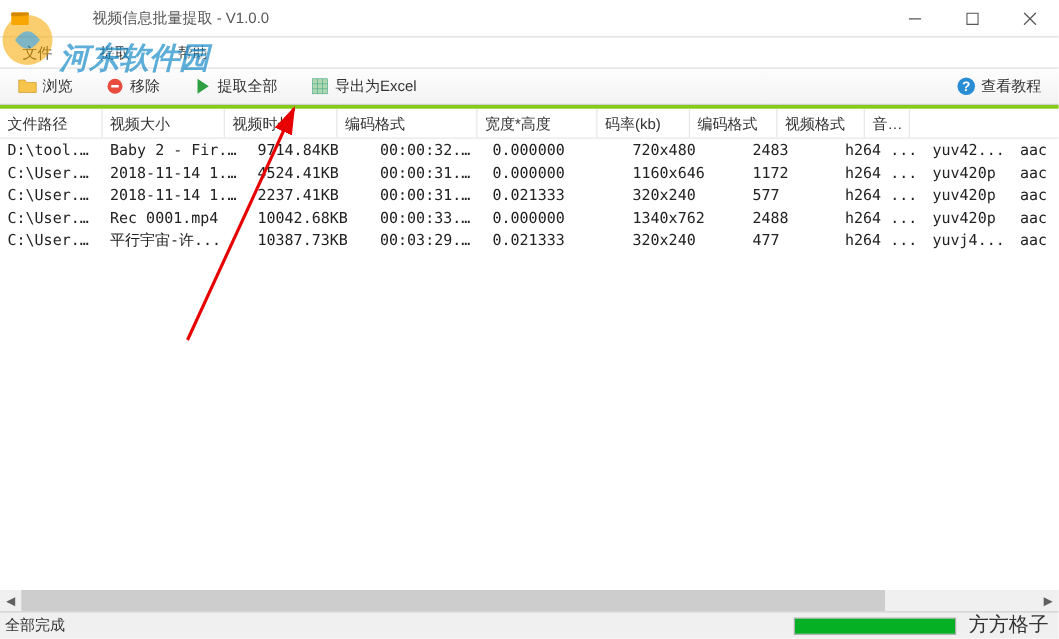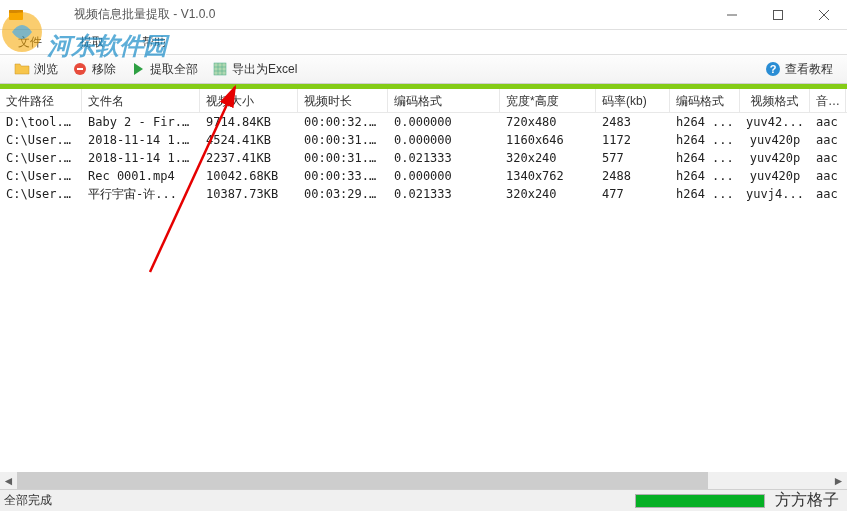--- a/index.html
+++ b/index.html
@@ -16,42 +16,42 @@
     .watermark { position: absolute; top: 10px; left: 0; z-index: 10; opacity: 0.7; pointer-events: none; }
     .wm-logo { display: inline-block; }
     .wm-text { color: #1a8cc8; font-size: 24px; font-style: italic; font-weight: bold; font-family: "SimHei", sans-serif; text-shadow: 1px 1px 0 #fff; }
     .wm-url { color: #555; font-size: 14px; font-style: italic; display: block; }
     
     
     .menubar { height: 24px; display: flex; align-items: center; padding: 0 8px; gap: 18px; background: #fff; }
     .menu-item { padding: 3px 10px; cursor: pointer; font-size: 12px; color: #333; }
     
     
-    .toolbar { height: 30px; background: linear-gradient(#fdfdfd, #f3f3f3); border-top: 1px solid #e0e0e0; border-bottom: 1px solid #d0d0d0; display: flex; align-items: center; padding: 0 8px; gap: 2px; }
+    .toolbar { height: 30px; background: linear-gradient(#fdfdfd, #f3f3f3); border-top: 1px solid #e0e0e0; border-bottom: 1px solid #d0d0d0; display: flex; align-items: center; padding: 0 8px; gap: 14px; }
     .tool-btn { display: flex; align-items: center; padding: 3px 6px; cursor: pointer; font-size: 12px; color: #333; gap: 4px; }
     .tool-icon { width: 16px; height: 16px; display: inline-flex; align-items: center; justify-content: center; }
     .tool-spacer { flex: 1; }
     
     
-    .table-wrap { height: 405px; overflow: hidden; border-top: 5px solid #84cc16; position: relative; }
+    .table-wrap { height: 405px; overflow: hidden; border-top: 3px solid #84cc16; position: relative; }
     .table-header { display: flex; height: 24px; background: #fff; border-bottom: 1px solid #e8e8e8; }
     .th { padding: 4px 6px; font-size: 12px; color: #333; border-right: 1px solid #e8e8e8; white-space: nowrap; overflow: hidden; text-overflow: ellipsis; }
     .table-body { overflow: hidden; }
     .tr { display: flex; height: 18px; align-items: center; }
     .td { padding: 1px 6px; font-size: 12px; color: #222; font-family: "SimSun", monospace; white-space: nowrap; overflow: hidden; text-overflow: ellipsis; }
     
     .col0 { width: 82px; }
     .col1 { width: 118px; }
     .col2 { width: 98px; }
     .col3 { width: 90px; }
     .col4 { width: 112px; }
     .col5 { width: 96px; }
     .col6 { width: 74px; }
     .col7 { width: 70px; }
-    .col8 { width: 70px; text-align: center; }
+    .col8 { width: 70px; }
     .col9 { width: 36px; }
     
     
     .red-arrow { position: absolute; top: 82px; left: 140px; z-index: 5; pointer-events: none; }
     
     
     .hscroll { position: absolute; bottom: 22px; left: 0; right: 0; height: 17px; background: #f0f0f0; display: flex; align-items: center; }
     .hscroll-btn { width: 17px; height: 17px; background: #f0f0f0; display: flex; align-items: center; justify-content: center; color: #606060; cursor: pointer; }
     .hscroll-track { flex: 1; height: 17px; background: #f0f0f0; position: relative; }
     .hscroll-thumb { position: absolute; left: 0; top: 0; width: 85%; height: 17px; background: #cdcdcd; }
@@ -152,21 +152,20 @@
           <text x="8" y="12" text-anchor="middle" fill="#fff" font-size="11" font-weight="bold">?</text>
         </svg>
     </span>
     <span>查看教程</span>
   </div>
 </div>
 
 <div class="table-wrap">
   <div class="table-header">
     <div class="th col0">文件路径</div>
-    <div class="th col1">文件名</div>
     <div class="th col2">视频大小</div>
     <div class="th col3">视频时长</div>
     <div class="th col4">编码格式</div>
     <div class="th col5">宽度*高度</div>
     <div class="th col6">码率(kb)</div>
     <div class="th col7">编码格式</div>
     <div class="th col8">视频格式</div>
     <div class="th col9">音频</div>
   </div>
   <div class="table-body" id="tbody">

